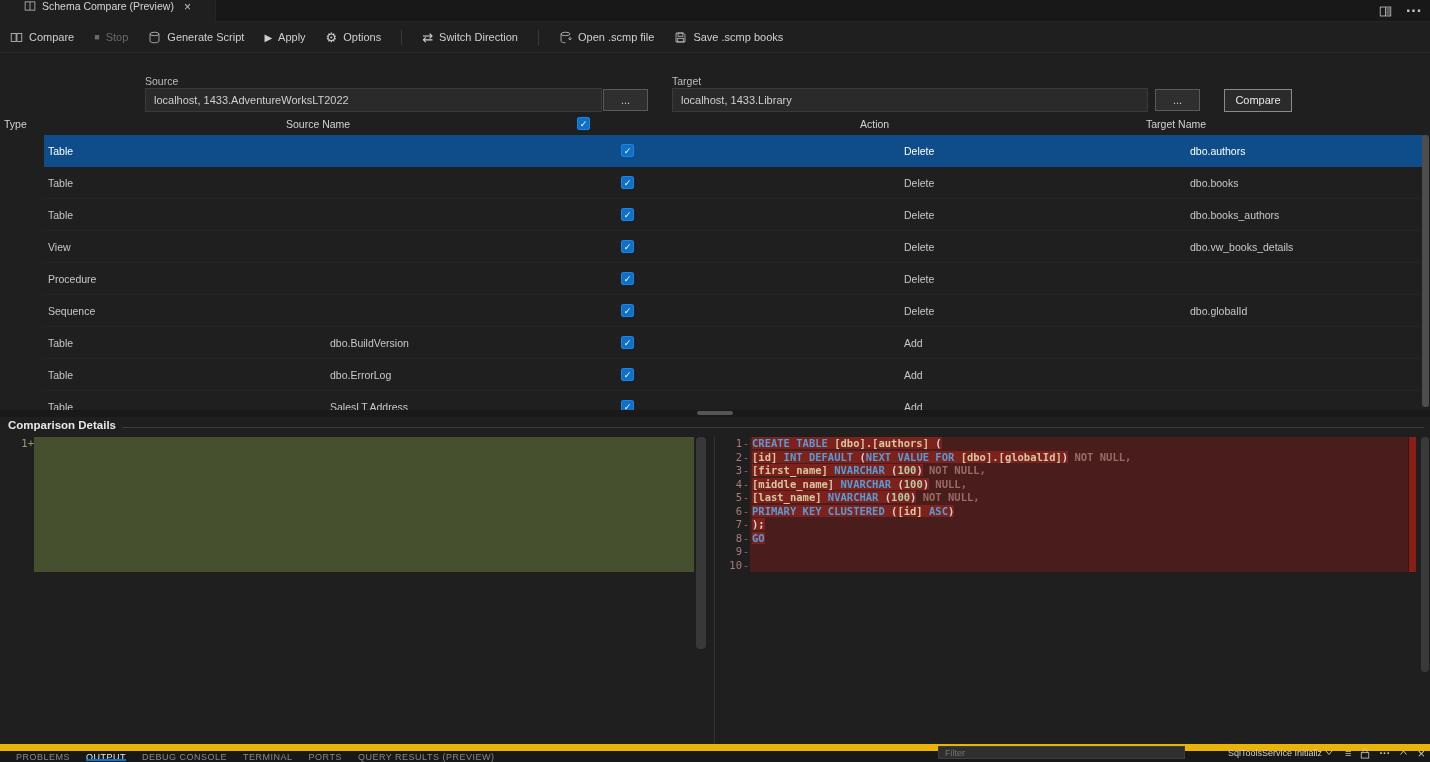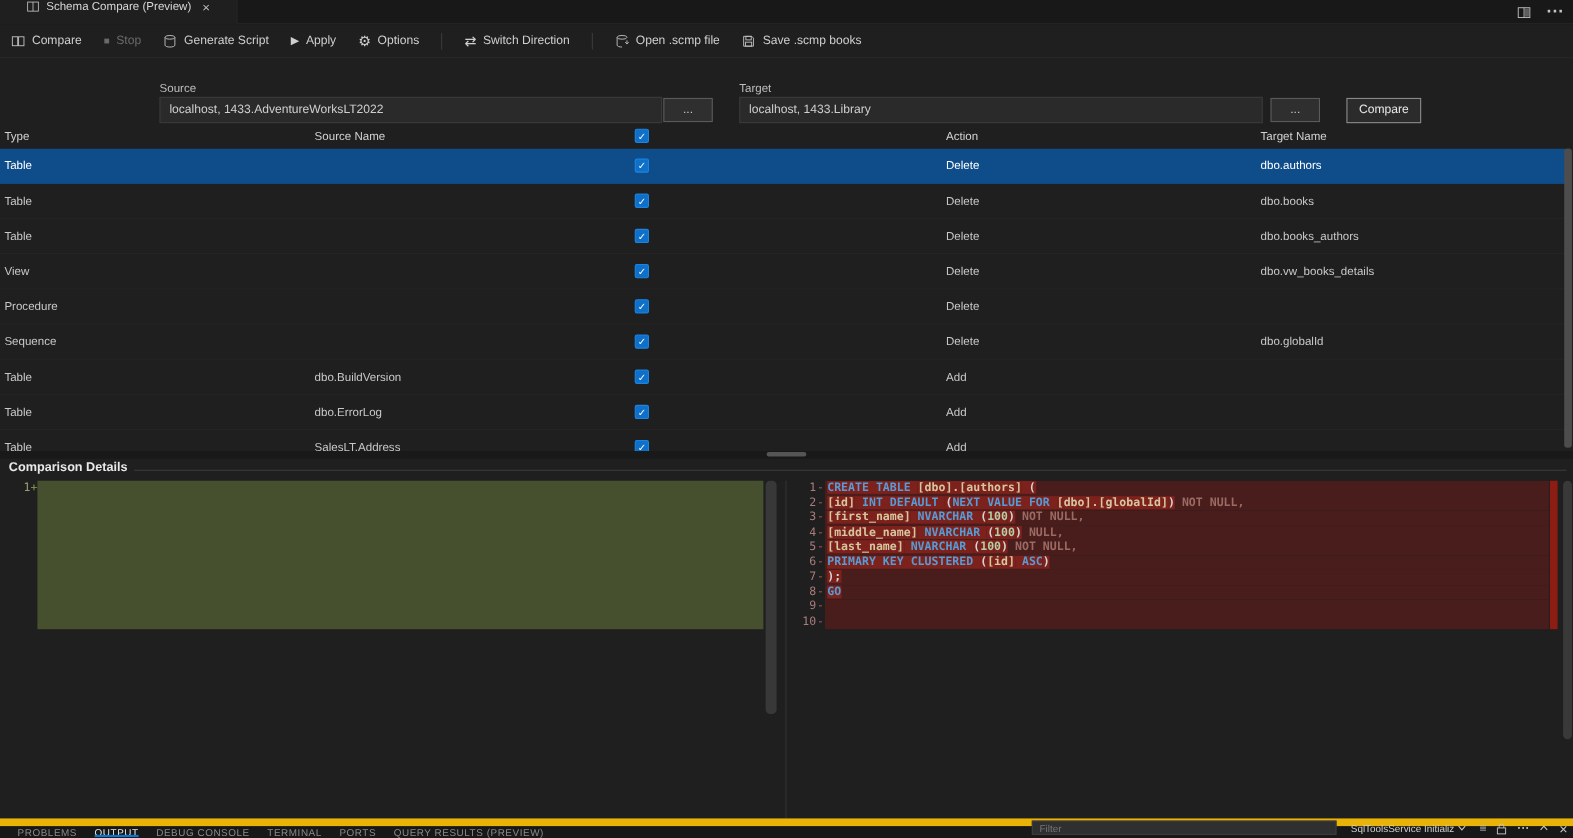--- a/index.html
+++ b/index.html
@@ -34,21 +34,21 @@
     line-height:20px; cursor:pointer; }
   .compare-btn { position:absolute; left:1224px; top:89px; width:68px; height:23px;
     background:#2b2b2b; border:1px solid #8a8a8a; color:#e8e8e8; font-size:11px;
     text-align:center; line-height:21px; cursor:pointer; }
 
   
   .grid-header { position:absolute; top:112px; left:0; right:6px; height:23px;
     font-size:10.5px; color:#d2d2d2; }
   .grid-body { position:absolute; top:135px; left:0; right:6px; height:275px; overflow:hidden; }
   .grid-row { position:relative; height:32px; font-size:10.5px; color:#c8c8c8;
-    border-bottom:1px solid #242424; cursor:pointer; }
+    border-bottom:1px solid #242424; cursor:pointer;margin-left:44px; }
   .grid-row.selected { background:#0e4d8a; color:#ffffff; border-bottom-color:#0e4d8a; }
   .cell { position:absolute; top:0; bottom:0; display:flex; align-items:center; white-space:nowrap; }
   .c-type   { left:4px; }
   .c-source { left:286px; }
   .c-check  { left:577px; }
   .c-action { left:860px; }
   .c-target { left:1146px; }
   .checkbox { width:13px; height:13px; background:#0e70c9; border:1px solid #1b84e0;
     border-radius:2px; display:flex; align-items:center; justify-content:center;
     font-size:9px; color:#ffffff; cursor:pointer; }
@@ -94,21 +94,21 @@
     background:#4b4b4b; opacity:.6; border-radius:4px; }
 
   
   .panel { position:absolute; left:0; right:0; top:744px; height:18px; background:#181818;
     border-top:7px solid #eab308; display:flex; align-items:center; padding-left:8px; }
   .ptab { font-size:9px; letter-spacing:.5px; color:#8a8a8a; padding:0 8px; height:100%;
     display:flex; align-items:center; position:relative; cursor:pointer; white-space:nowrap; }
   .ptab.active { color:#e6e6e6; }
   .ptab.active::after { content:""; position:absolute; left:8px; right:8px; bottom:1px;
     height:2px; background:#0078d4; }
-  .filter-input { position:absolute; left:938px; top:746px; width:277px; height:13px;
+  .filter-input { position:absolute; left:938px; top:746px; width:247px; height:13px;
     background:#2f2f2f; border:1px solid #3d3d3d; color:#bbbbbb; font-size:9px; padding:0 6px;
     font-family:"Liberation Sans",sans-serif; }
   .channel { position:absolute; left:1228px; top:745px; height:16px; display:flex;
     align-items:center; gap:3px; font-size:9px; color:#cfcfcf; cursor:pointer; white-space:nowrap; }
   .panel-icons { position:absolute; right:5px; top:744px; height:18px; display:flex;
     align-items:center; gap:9px; color:#c5c5c5; font-size:11px; }
   .panel-icons > * { cursor:pointer; }
   svg { display:block; }
 </style>
 </head>

